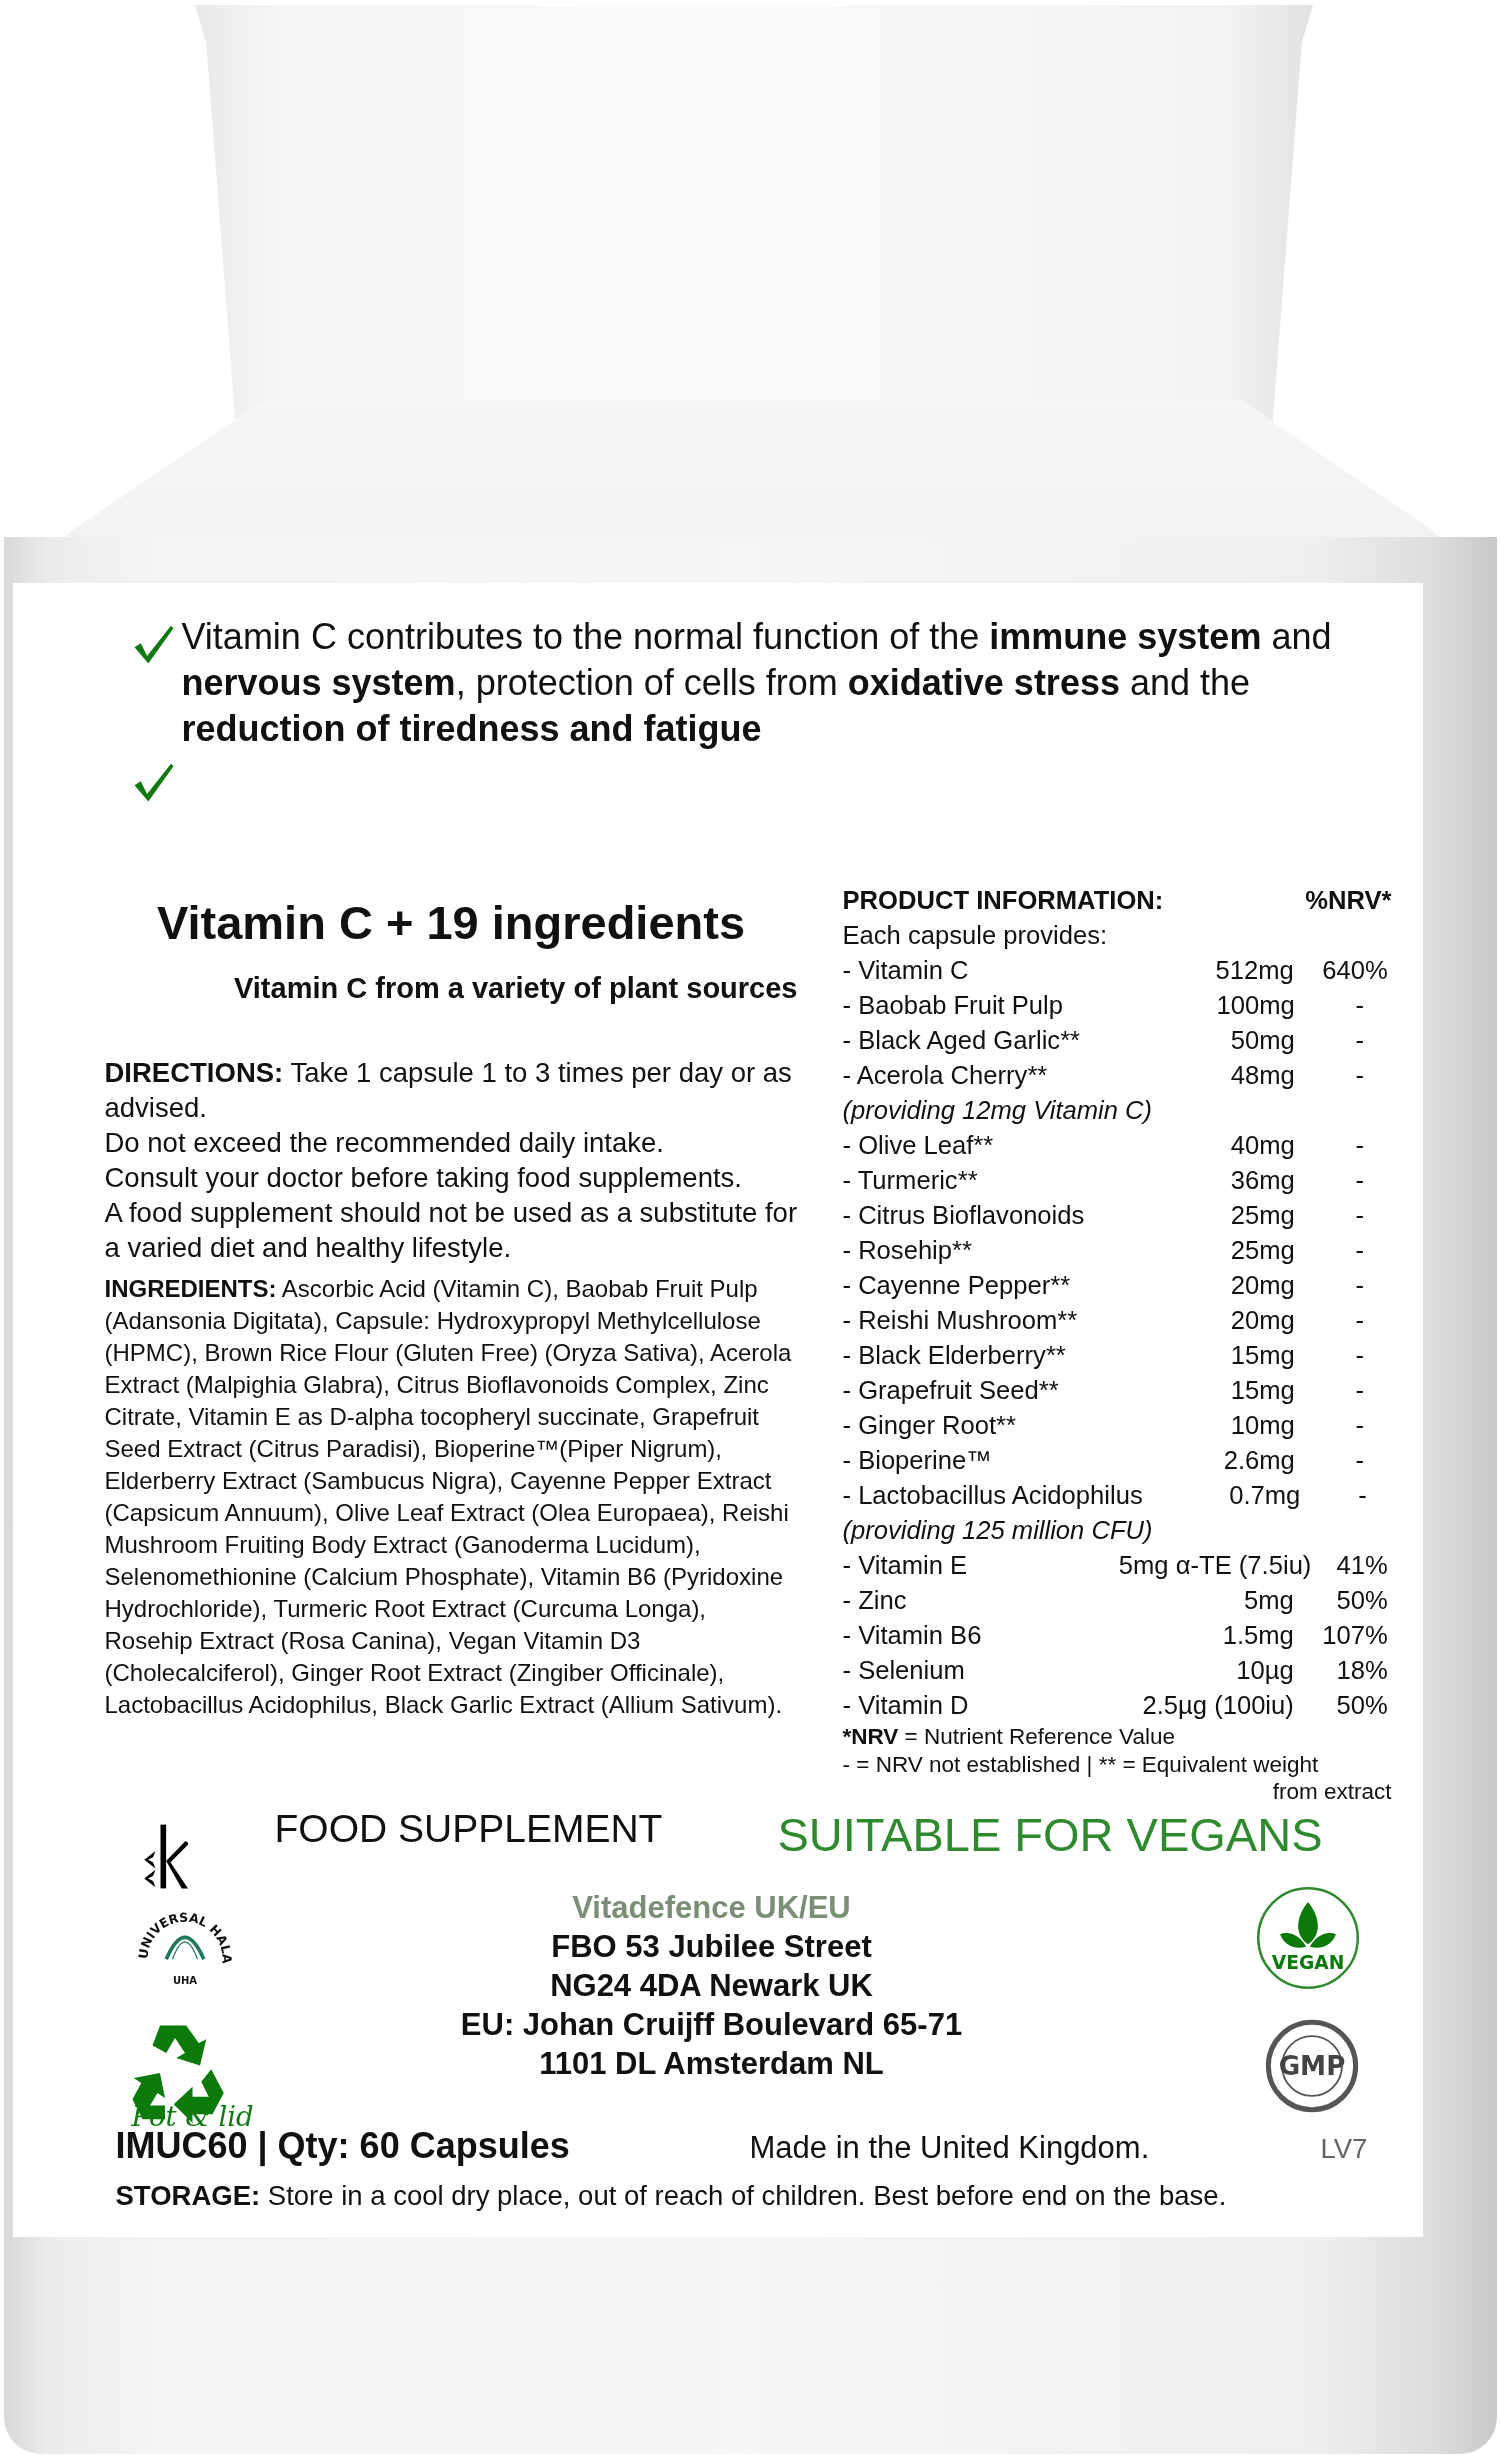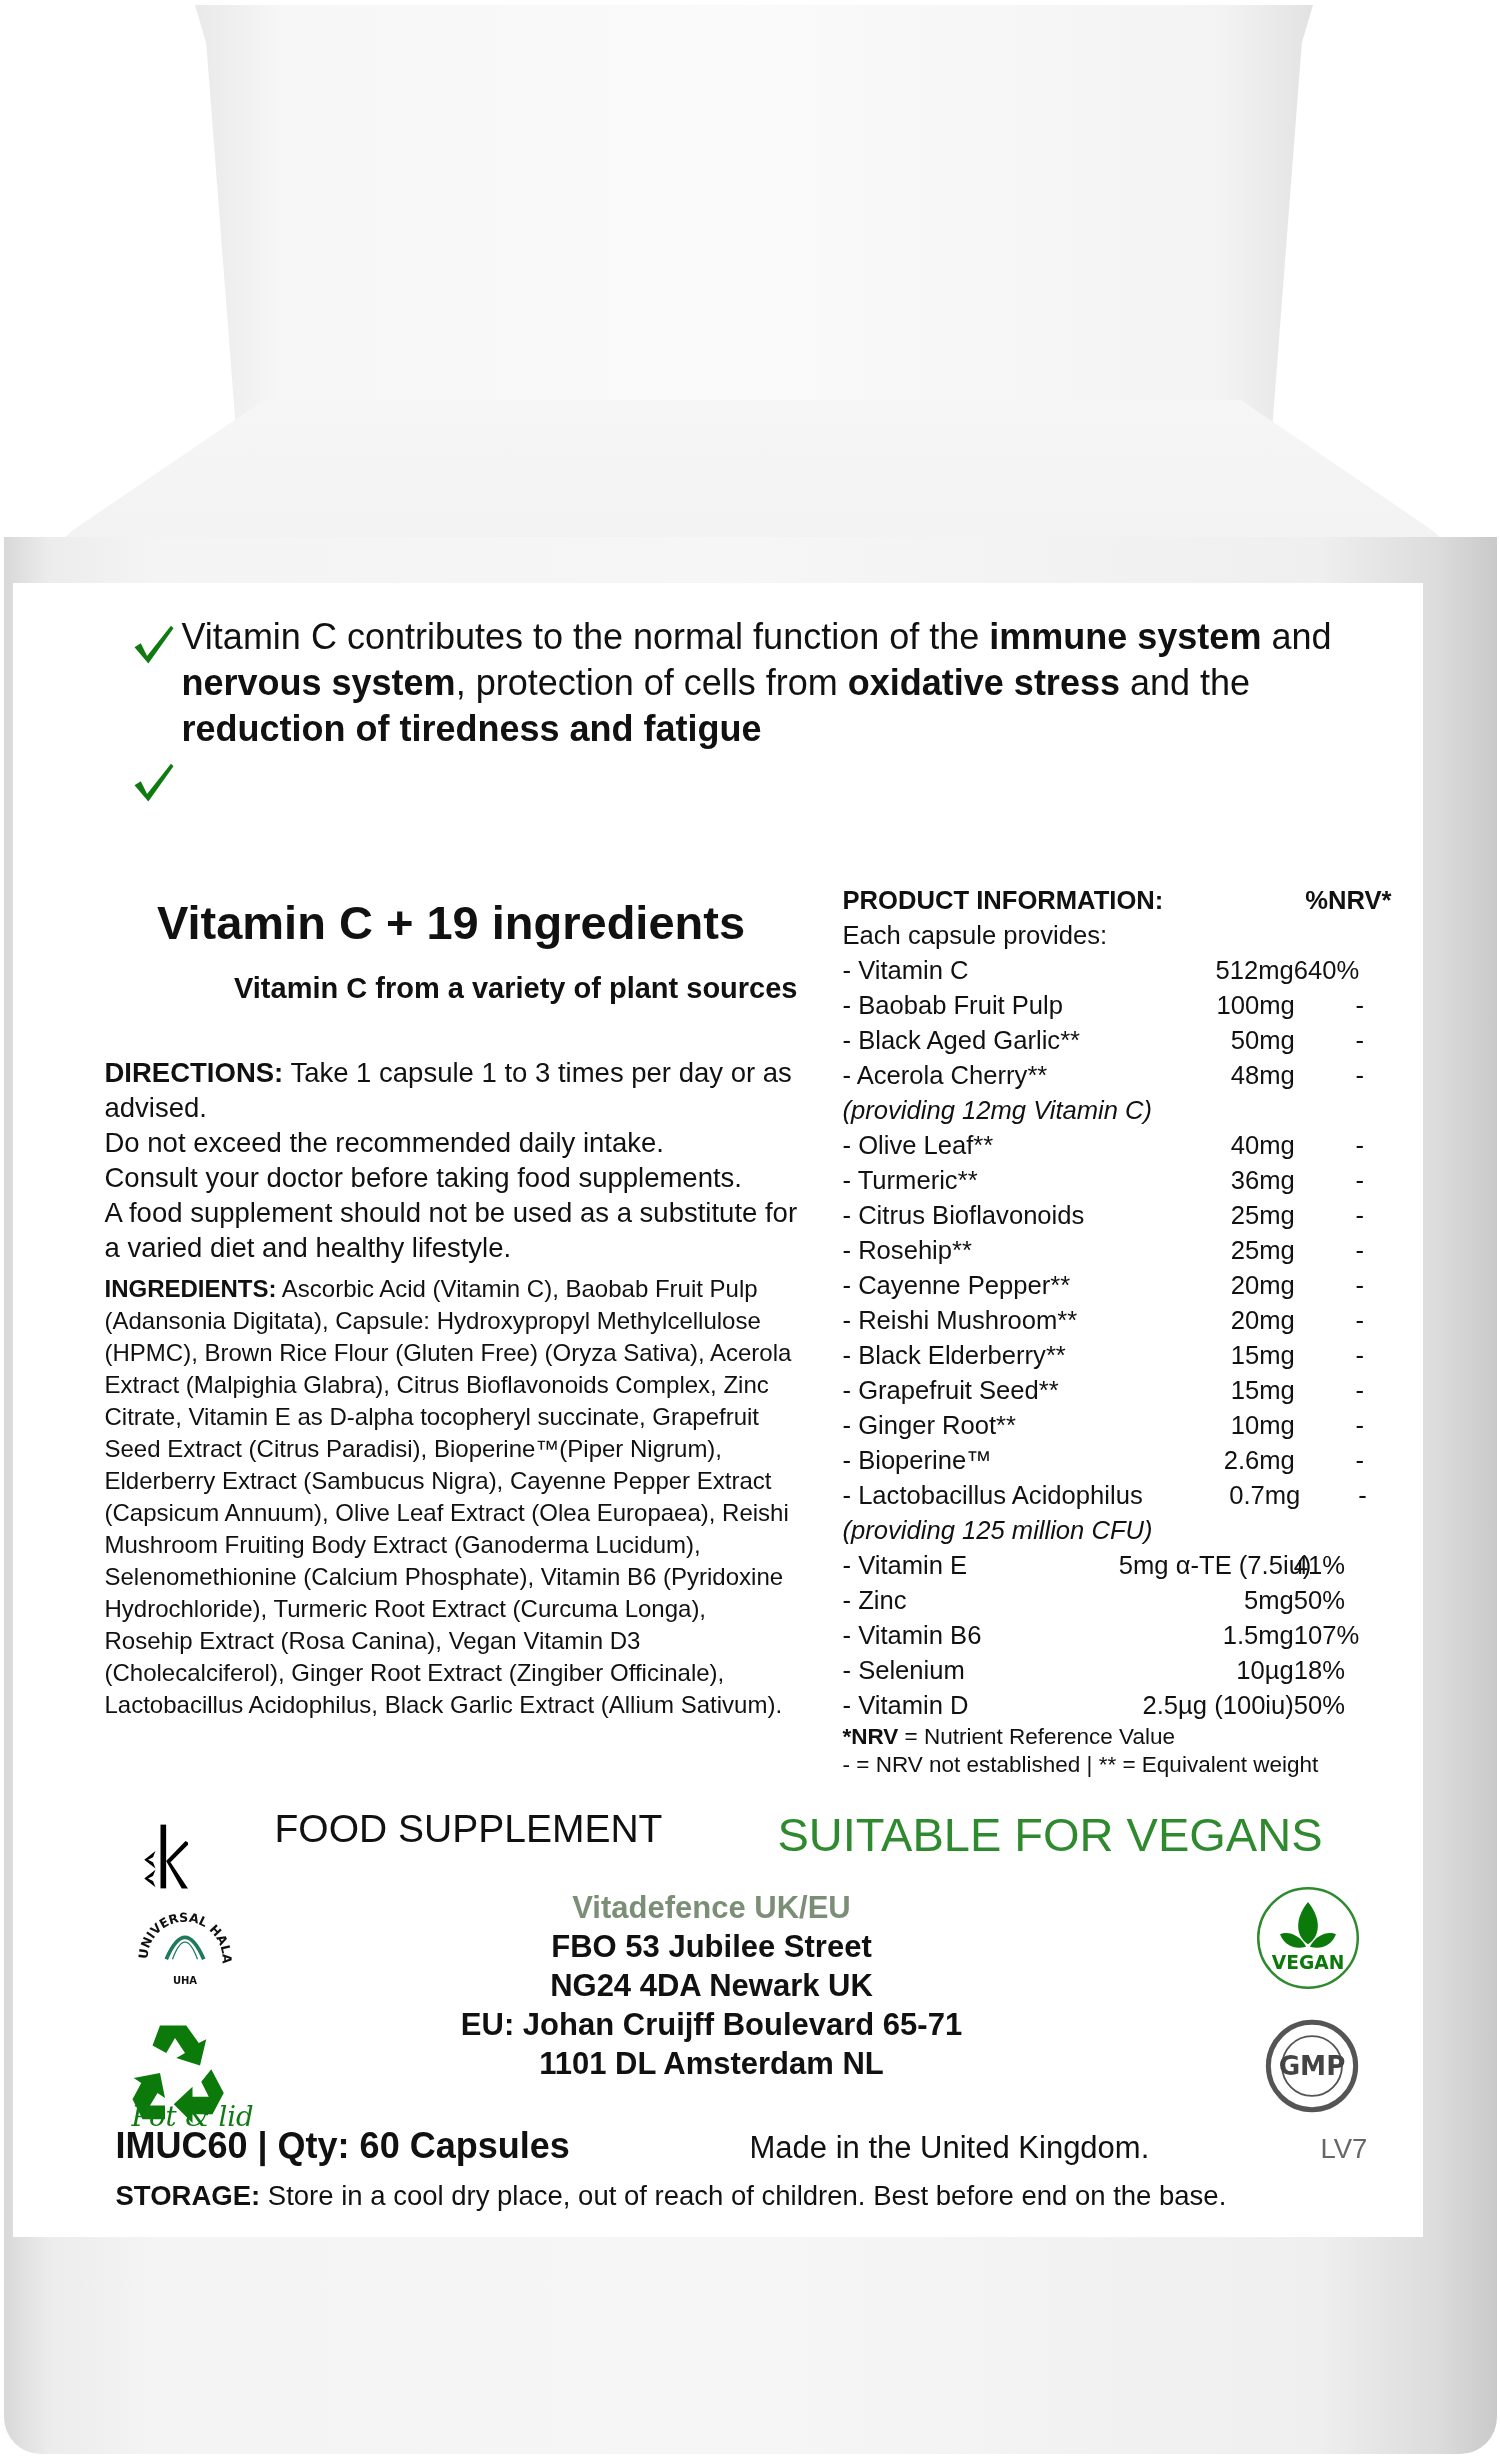--- a/index.html
+++ b/index.html
@@ -52,21 +52,21 @@
   .directions p { margin: 0; }
   .ingredients { margin-top: 7.5px; font-size: 24px; line-height: 32px; }
   .ingredients b { font-weight: bold; }
 
   
   .info { position: absolute; left: 830px; top: 300px; width: 549px; font-size: 25.6px; }
   .info-head { display: flex; justify-content: space-between; font-weight: bold; font-size: 25.6px; line-height: 35px; }
   .info-row { display: flex; height: 35px; line-height: 35px; white-space: nowrap; }
   .info-row .name { flex: 1; }
   .info-row .amt { width: 175px; text-align: right; }
-  .info-row .nrv { width: 94px; text-align: left; padding-right: 3.7px; }
+  .info-row .nrv { width: 94px; text-align: right; padding-right: 3.7px; }
   .info-row .nrv.dash { text-align: center; padding-left: 37px; width: 56px; }
   .info-note { font-style: italic; height: 35px; line-height: 35px; }
   .info-sub { line-height: 35px; }
   .foot1 { font-size: 22.5px; line-height: 27.5px; }
   .foot2 { font-size: 22.5px; line-height: 27.5px; }
   .foot3 { font-size: 22.5px; line-height: 27.5px; text-align: right; }
 
   
   .logo-k { position: absolute; left: 125px; top: 1239px; width: 50px; height: 69px; }
   .halal { position: absolute; left: 122px; top: 1295px; width: 100px; height: 125px; }
@@ -228,20 +228,21 @@
             <span class="nrv">18%</span>
           </div>
           <div class="info-row">
             <span class="name">- Vitamin D</span>
             <span class="amt">2.5µg (100iu)</span>
             <span class="nrv">50%</span>
           </div>
         </div>
       <div class="foot1"><b>*NRV</b><span> = Nutrient Reference Value</span></div>
       <div class="foot2">- = NRV not established | ** = Equivalent weight</div>
+      <div class="foot3">from extract</div>
     </div>
 
     <svg class="logo-k" viewBox="0 0 80 110">
       <rect x="36" y="4" width="9" height="102" fill="#000"></rect>
       <path d="M45 62 L76 30 L82 34 L52 64 L80 106 L70 106 Z" fill="#000"></path>
       <path d="M28 46 L10 60 L28 74 L24 64 L16 60 L24 56 Z" fill="#000"></path>
       <path d="M28 76 L10 90 L28 104 L24 94 L16 90 L24 86 Z" fill="#000"></path>
     </svg>
     <svg class="halal" viewBox="0 0 160 200">
       <defs>

